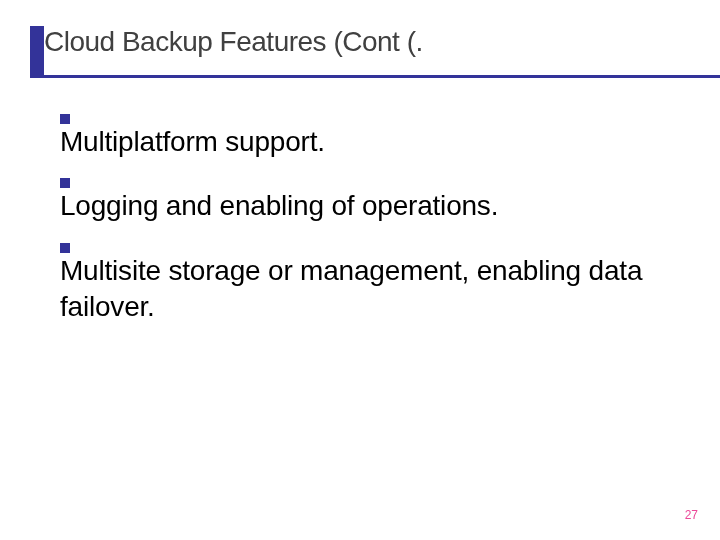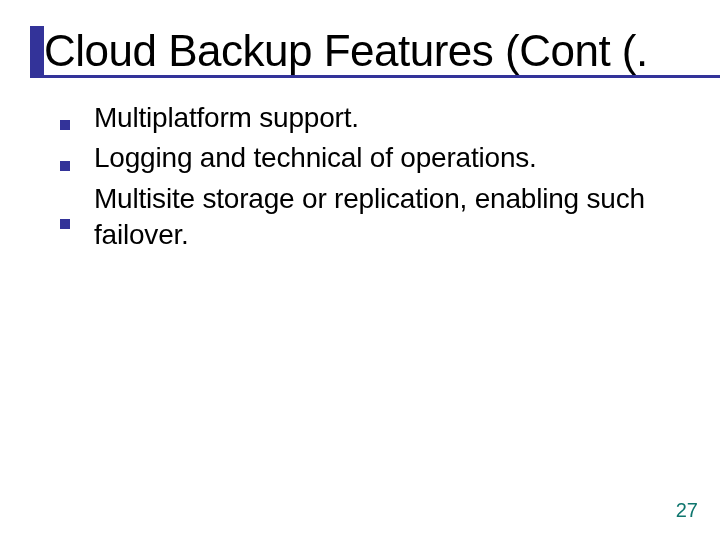--- a/index.html
+++ b/index.html
@@ -28,66 +28,67 @@
     top: 0;
     left: 0;
     width: 14px;
     height: 50px;
     background: #333399;
   }
   .title-text {
     position: absolute;
     top: 0;
     left: 14px;
-    font-size: 44px;
+    font-size: 28px;
     font-family: Verdana, Arial, sans-serif;
-    color: #000000;
+    color: #404040;
     white-space: nowrap;
     letter-spacing: -0.5px;
   }
   .title-underline {
     position: absolute;
     top: 49px;
     left: 0;
     width: 690px;
     height: 3px;
     background: #333399;
   }
   .content {
     position: absolute;
     top: 100px;
     left: 60px;
     right: 30px;
   }
   .bullet-item {
     display: flex;
-    align-items: center;
+    align-items: flex-start;
     margin-bottom: 4px;
+    flex-direction: column;
   }
   .bullet-marker {
     flex: 0 0 auto;
     width: 10px;
     height: 10px;
     background: #333399;
     margin-top: 14px;
     margin-right: 24px;
   }
   .bullet-text {
     font-size: 28px;
     line-height: 1.3;
     color: #000000;
     font-family: Verdana, Arial, sans-serif;
     letter-spacing: -0.2px;
   }
   .page-number {
     position: absolute;
     bottom: 18px;
     right: 22px;
-    font-size: 20px;
-    color: #0f766e;
+    font-size: 12px;
+    color: #ec4899;
     font-family: Arial, sans-serif;
   }
 </style>
 </head>
 <body>
 
 <div class="slide">
 
   <div class="title-wrap">
     <div class="title-accent"></div>
@@ -95,23 +96,23 @@
     <div class="title-underline"></div>
   </div>
 
   <div class="content">
     <div class="bullet-item">
       <div class="bullet-marker"></div>
       <div class="bullet-text">Multiplatform support.</div>
     </div>
     <div class="bullet-item">
       <div class="bullet-marker"></div>
-      <div class="bullet-text">Logging and technical of operations.</div>
+      <div class="bullet-text">Logging and enabling of operations.</div>
     </div>
     <div class="bullet-item">
       <div class="bullet-marker"></div>
-      <div class="bullet-text">Multisite storage or replication, enabling such failover.</div>
+      <div class="bullet-text">Multisite storage or management, enabling data failover.</div>
     </div>
   </div>
 
   <div class="page-number">27</div>
 
 </div>
 
 </body></html>

